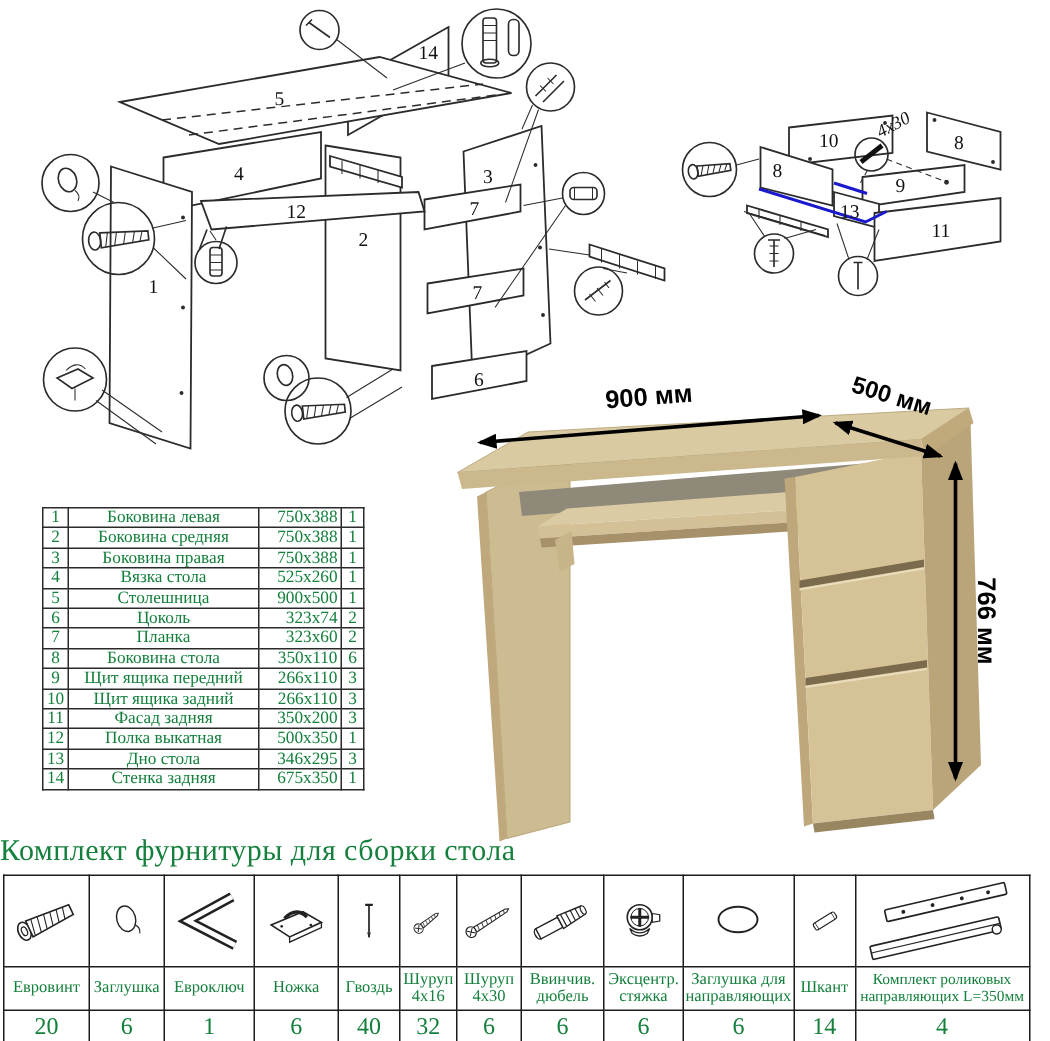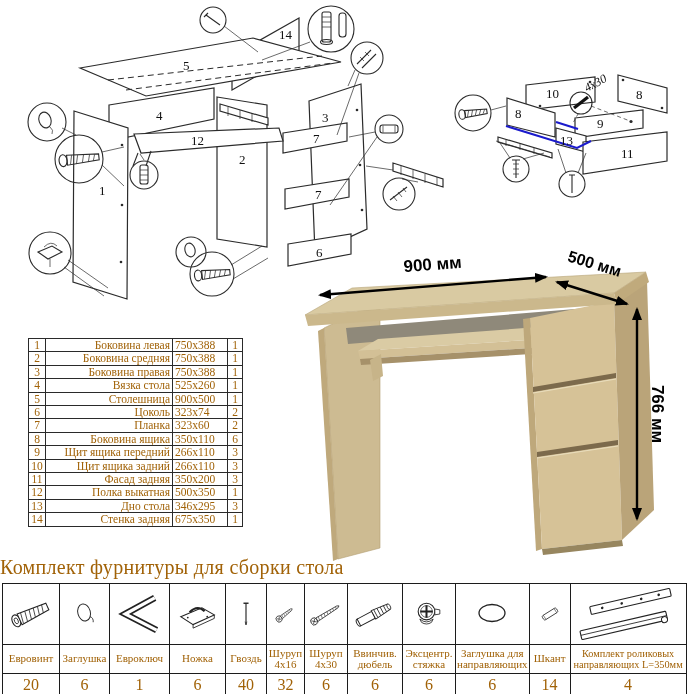--- a/index.html
+++ b/index.html
@@ -1,17 +1,17 @@
 <!DOCTYPE html>
 <html><head>
 <meta charset="utf-8">
 <style>
   html,body{margin:0;padding:0;background:#fff;}
   .sheet{position:relative;width:700px;height:694px;background:#ffffff;overflow:hidden;
-         font-family:"Liberation Serif","DejaVu Serif",serif;color:#a16207;}
+         font-family:"Liberation Serif","DejaVu Serif",serif;color:#15803d;}
   svg{position:absolute;display:block;}
   .diag-main{left:0;top:0;}
   .diag-drawer{left:440px;top:0;}
   .desk-svg{left:290px;top:248px;}
 
   
   .panel{fill:#ffffff;stroke:#2b2b2b;stroke-width:1.2;}
   .ln{fill:none;stroke:#2b2b2b;stroke-width:1.1;}
   .thin{fill:none;stroke:#2b2b2b;stroke-width:0.7;}
   .dash{fill:none;stroke:#2b2b2b;stroke-width:1;stroke-dasharray:6 4;}
@@ -19,22 +19,22 @@
   .plbl{font:13px "Liberation Serif",serif;fill:#111;}
   .blue{fill:none;stroke:#1a1acc;stroke-width:2;}
   .note{font:italic 12px "Liberation Serif",serif;fill:#111;}
 
   
   table{border-collapse:collapse;}
   .parts{position:absolute;left:28px;top:338px;table-layout:fixed;}
   .parts td{border:1px solid #2a2a2a;font-size:11.5px;line-height:12.4px;height:12.4px;
             padding:0 2px;white-space:nowrap;overflow:hidden;}
   .parts .c-num{width:16px;text-align:center;padding:0;}
-  .parts .c-name{width:122px;text-align:right;}
-  .parts .c-size{width:50px;text-align:left;}
+  .parts .c-name{width:122px;text-align:center;}
+  .parts .c-size{width:50px;text-align:right;}
   .parts .c-qty{width:14px;text-align:center;padding:0;}
 
   
   .hw-title{position:absolute;left:0;top:556px;width:700px;
             font-size:20px;letter-spacing:.3px;}
   .hw{position:absolute;left:2px;top:583px;table-layout:fixed;}
   .hw td{border:1px solid #1c1c1c;text-align:center;vertical-align:middle;padding:0;font-family:Liberation Serif, serif;}
   .hw .icon-cell{height:60px;}
   .hw .label-cell{height:26px;font-size:11px;line-height:11.5px;padding:1px 1px;}
   .hw .qty-cell{height:21px;font-size:16px;}
@@ -277,21 +277,21 @@
           <td class="c-qty">2</td>
         </tr>
       <tr>
           <td class="c-num">7</td>
           <td class="c-name">Планка</td>
           <td class="c-size">323x60</td>
           <td class="c-qty">2</td>
         </tr>
       <tr>
           <td class="c-num">8</td>
-          <td class="c-name">Боковина ящика</td>
+          <td class="c-name">Боковина стола</td>
           <td class="c-size">350x110</td>
           <td class="c-qty">6</td>
         </tr>
       <tr>
           <td class="c-num">9</td>
           <td class="c-name">Щит ящика передний</td>
           <td class="c-size">266x110</td>
           <td class="c-qty">3</td>
         </tr>
       <tr>

